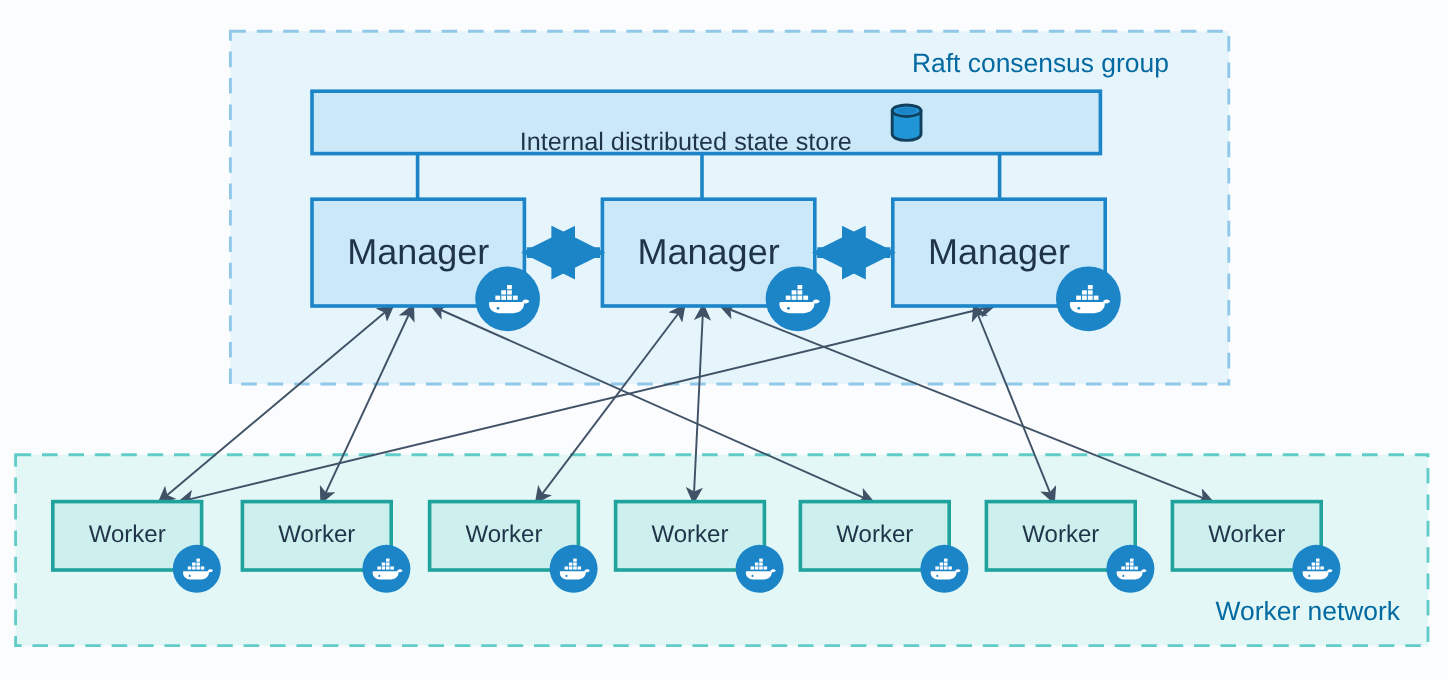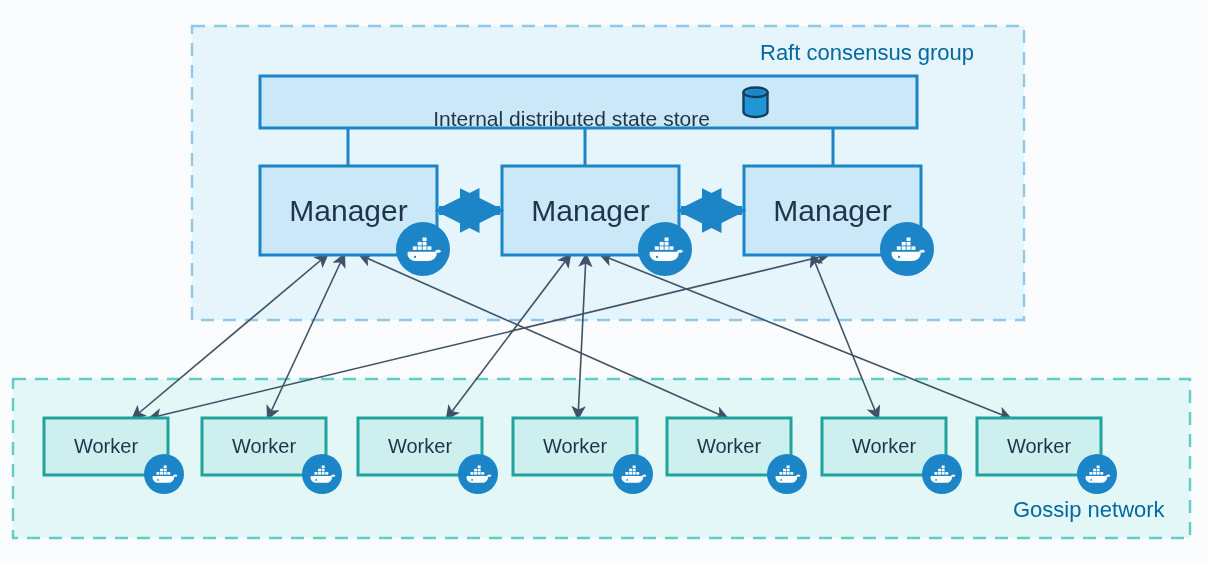--- a/index.html
+++ b/index.html
@@ -113,21 +113,21 @@
         <use x="770.6" y="457.6" width="32.8" height="32.8" xlink:href="#whale"></use>
         <circle cx="942" cy="474" r="20" fill="#1b85c8"></circle>
         <use x="925.6" y="457.6" width="32.8" height="32.8" xlink:href="#whale"></use>
         <circle cx="1097" cy="474" r="20" fill="#1b85c8"></circle>
         <use x="1080.6" y="457.6" width="32.8" height="32.8" xlink:href="#whale"></use>
       </g>
   </svg>
 
   <div id="labels-layer">
       <div class="zone-label" style="left: 760px; top: 40px;">Raft consensus group</div>
-      <div class="zone-label" style="left: 1013px; top: 497px;">Gossip network</div>
+      <div class="zone-label" style="left: 1013px; top: 497px;">Worker network</div>
       <div class="node-label store-label" style="left: 260px; top: 76px; width: 623px; height: 52px; margin-top: 17px;">Internal distributed state store</div>
       <div class="node-label mgr-label" style="left: 260px; top: 166px; width: 177px; height: 89px;">Manager</div>
       <div class="node-label mgr-label" style="left: 502px; top: 166px; width: 177px; height: 89px;">Manager</div>
       <div class="node-label mgr-label" style="left: 744px; top: 166px; width: 177px; height: 89px;">Manager</div>
       <div class="node-label wkr-label" style="left: 44px; top: 418px; width: 124px; height: 57px;">Worker</div>
       <div class="node-label wkr-label" style="left: 202px; top: 418px; width: 124px; height: 57px;">Worker</div>
       <div class="node-label wkr-label" style="left: 358px; top: 418px; width: 124px; height: 57px;">Worker</div>
       <div class="node-label wkr-label" style="left: 513px; top: 418px; width: 124px; height: 57px;">Worker</div>
       <div class="node-label wkr-label" style="left: 667px; top: 418px; width: 124px; height: 57px;">Worker</div>
       <div class="node-label wkr-label" style="left: 822px; top: 418px; width: 124px; height: 57px;">Worker</div>

